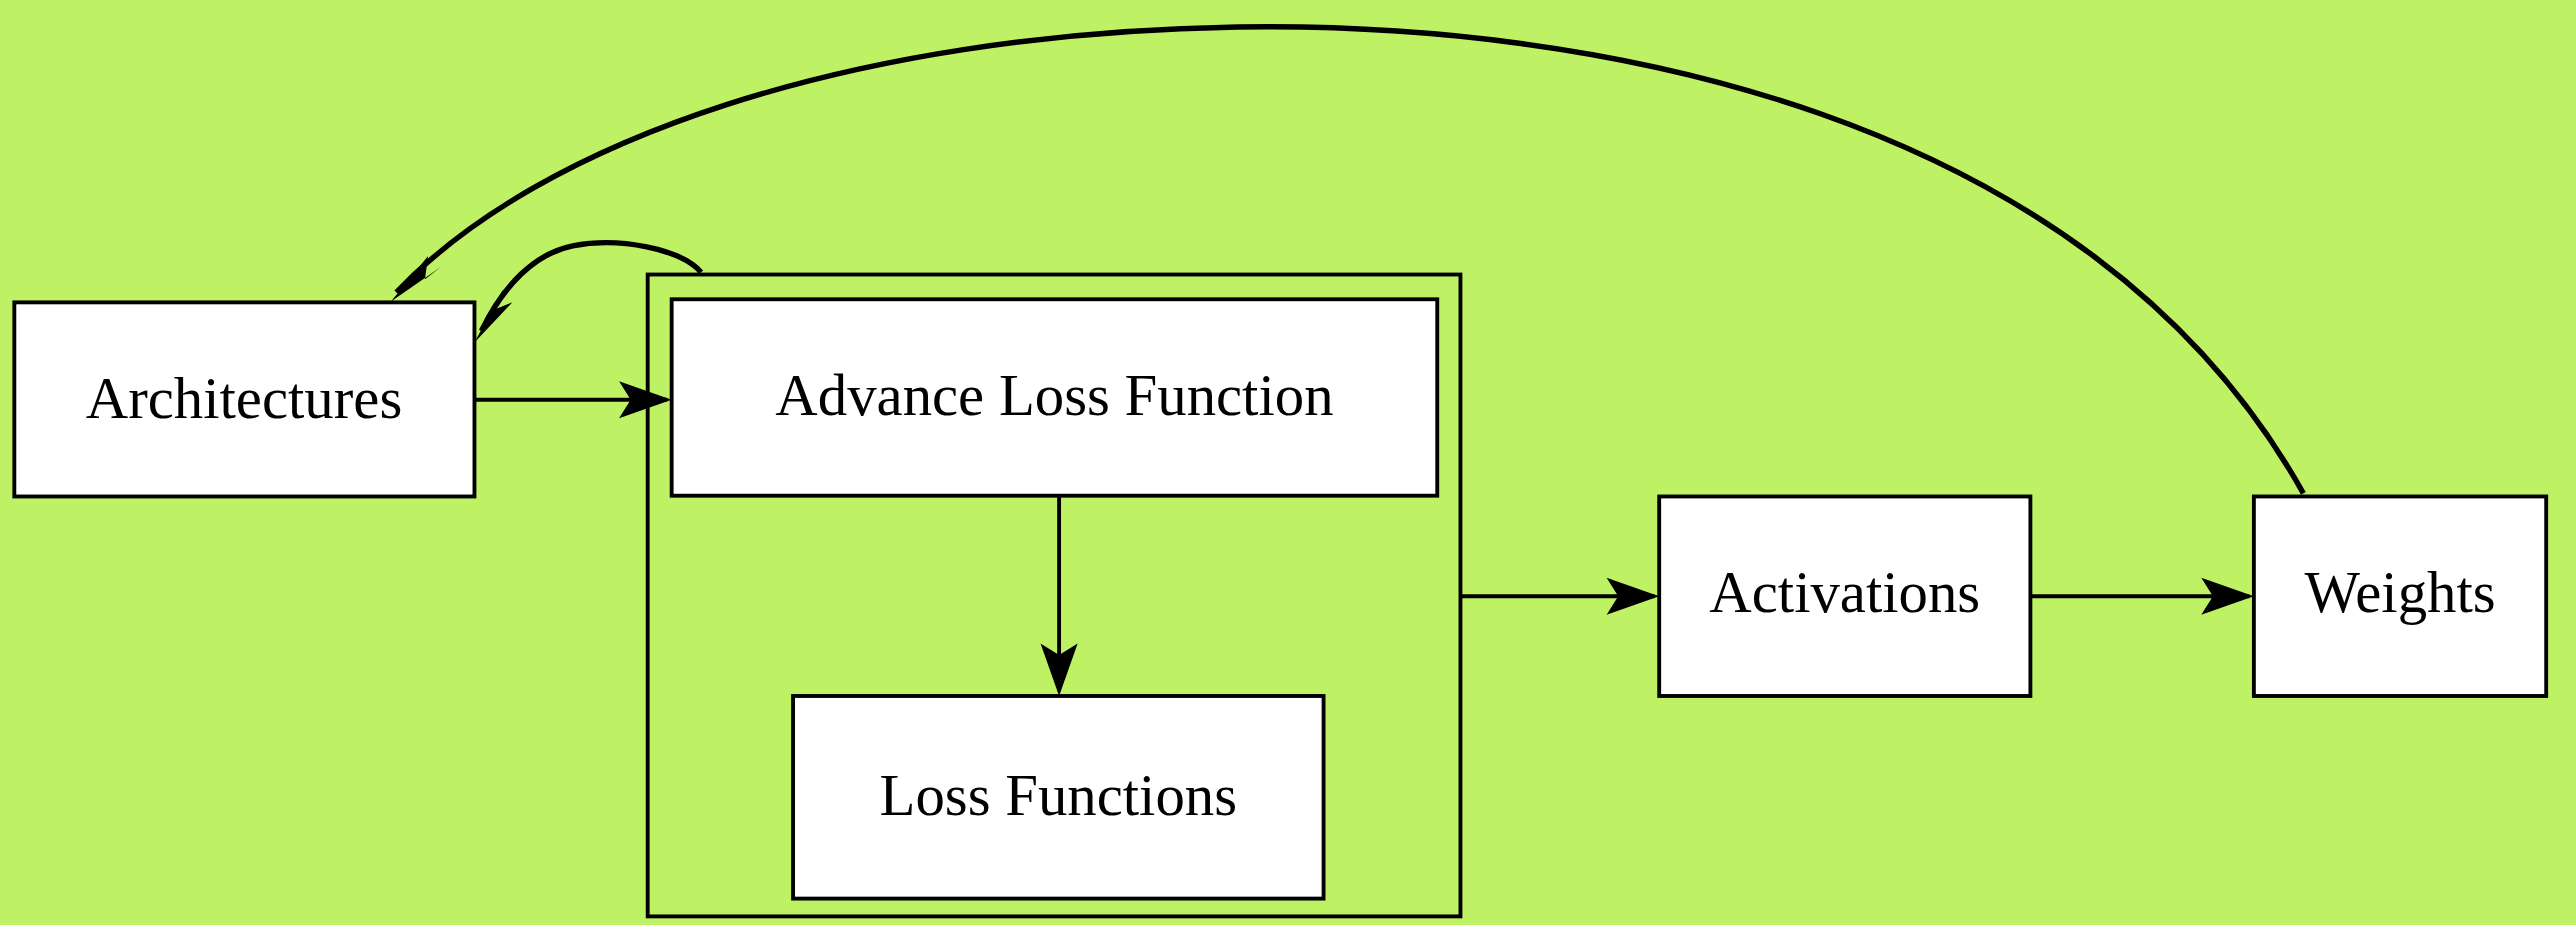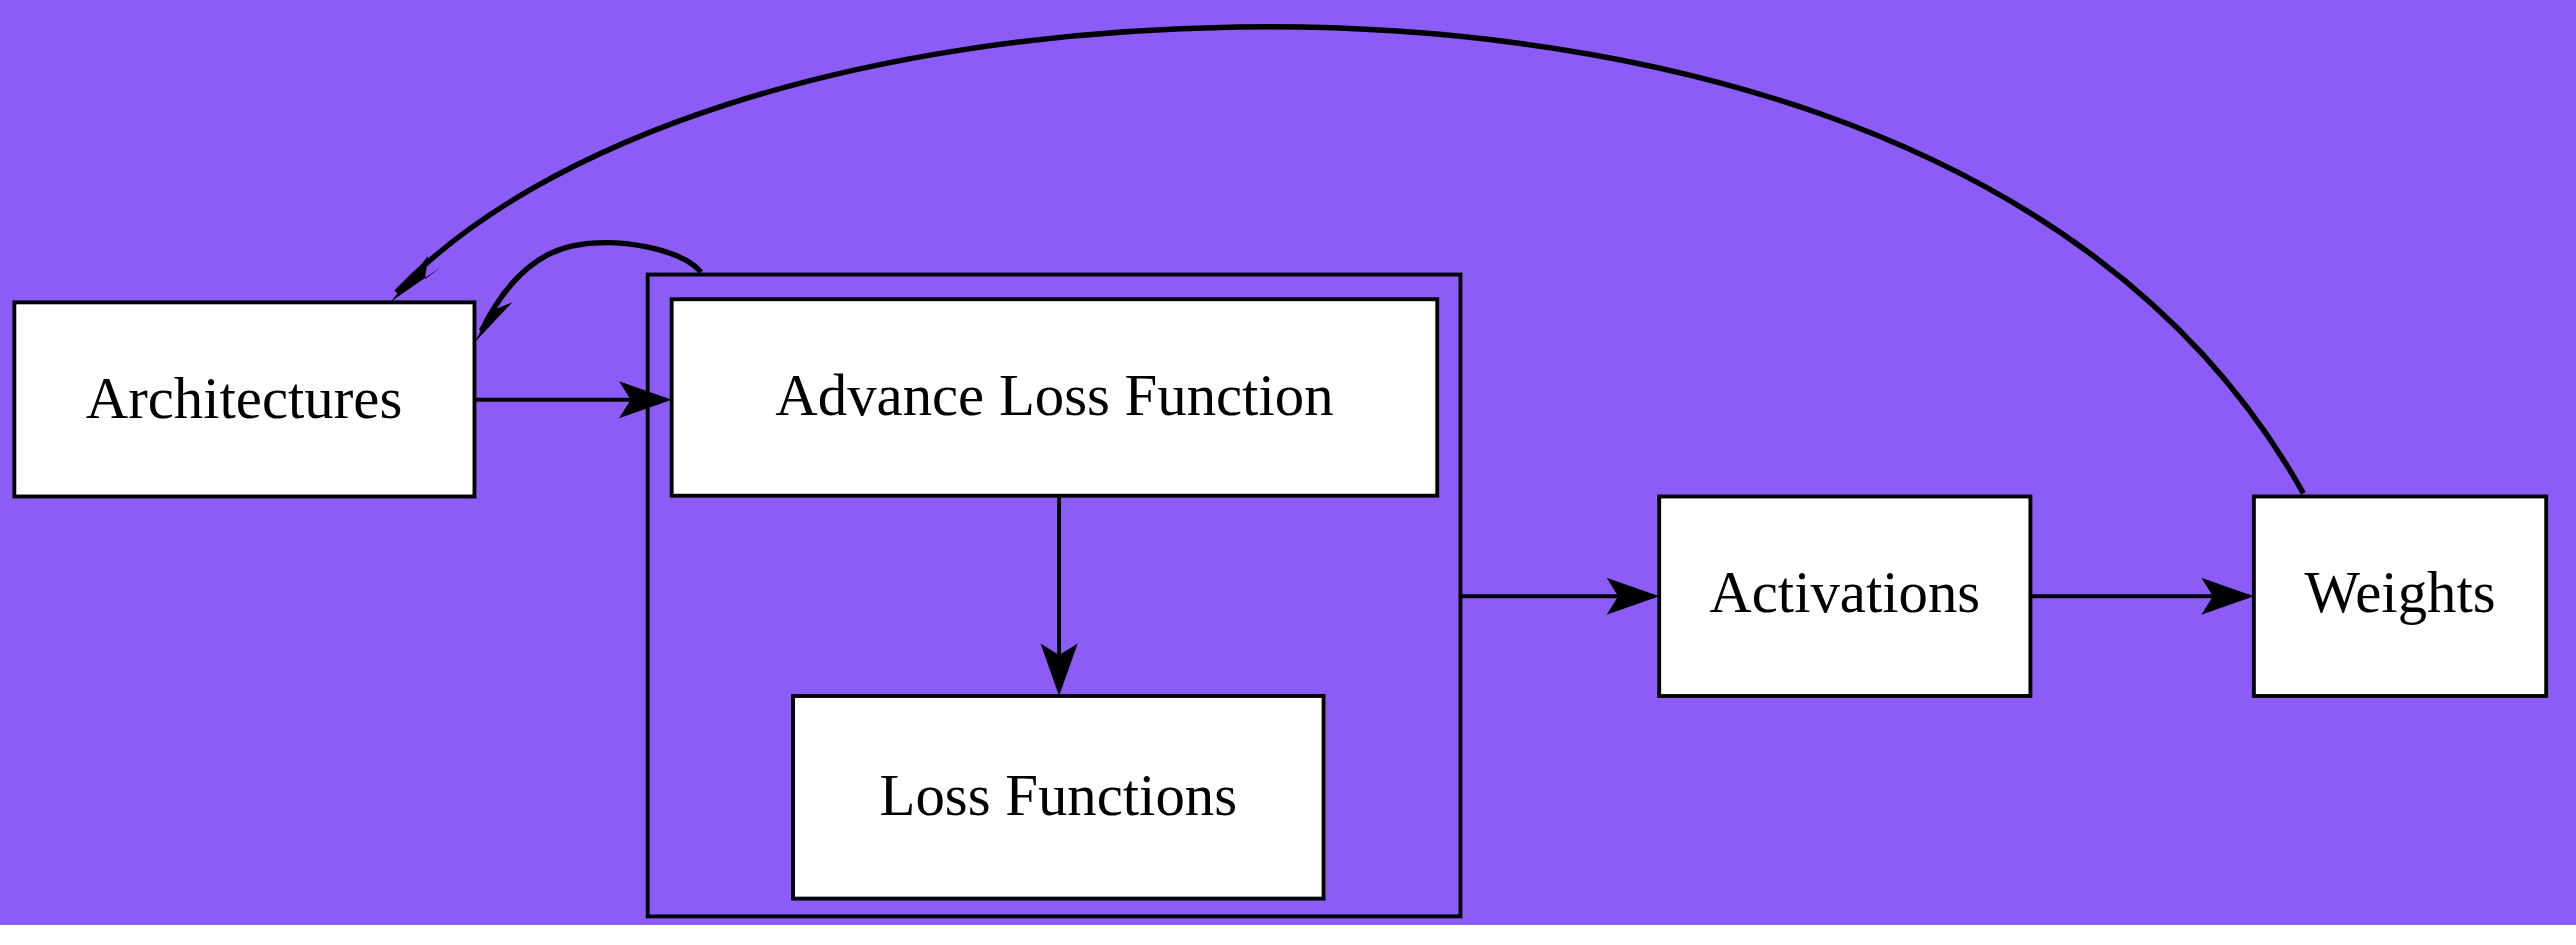--- a/index.html
+++ b/index.html
@@ -10,21 +10,21 @@
   body {
     width: 2576px;
     height: 945px;
     font-family: "Liberation Serif", "DejaVu Serif", serif;
     overflow: hidden;
   }
   #diagram-root {
     position: relative;
     width: 2576px;
     height: 925px;
-    background: #8b5cf6;
+    background: #bef264;
   }
   svg.diagram-canvas {
     display: block;
     width: 2576px;
     height: 945px;
   }
   .node-rect {
     fill: #ffffff;
     stroke: #000000;
     stroke-width: 5;

